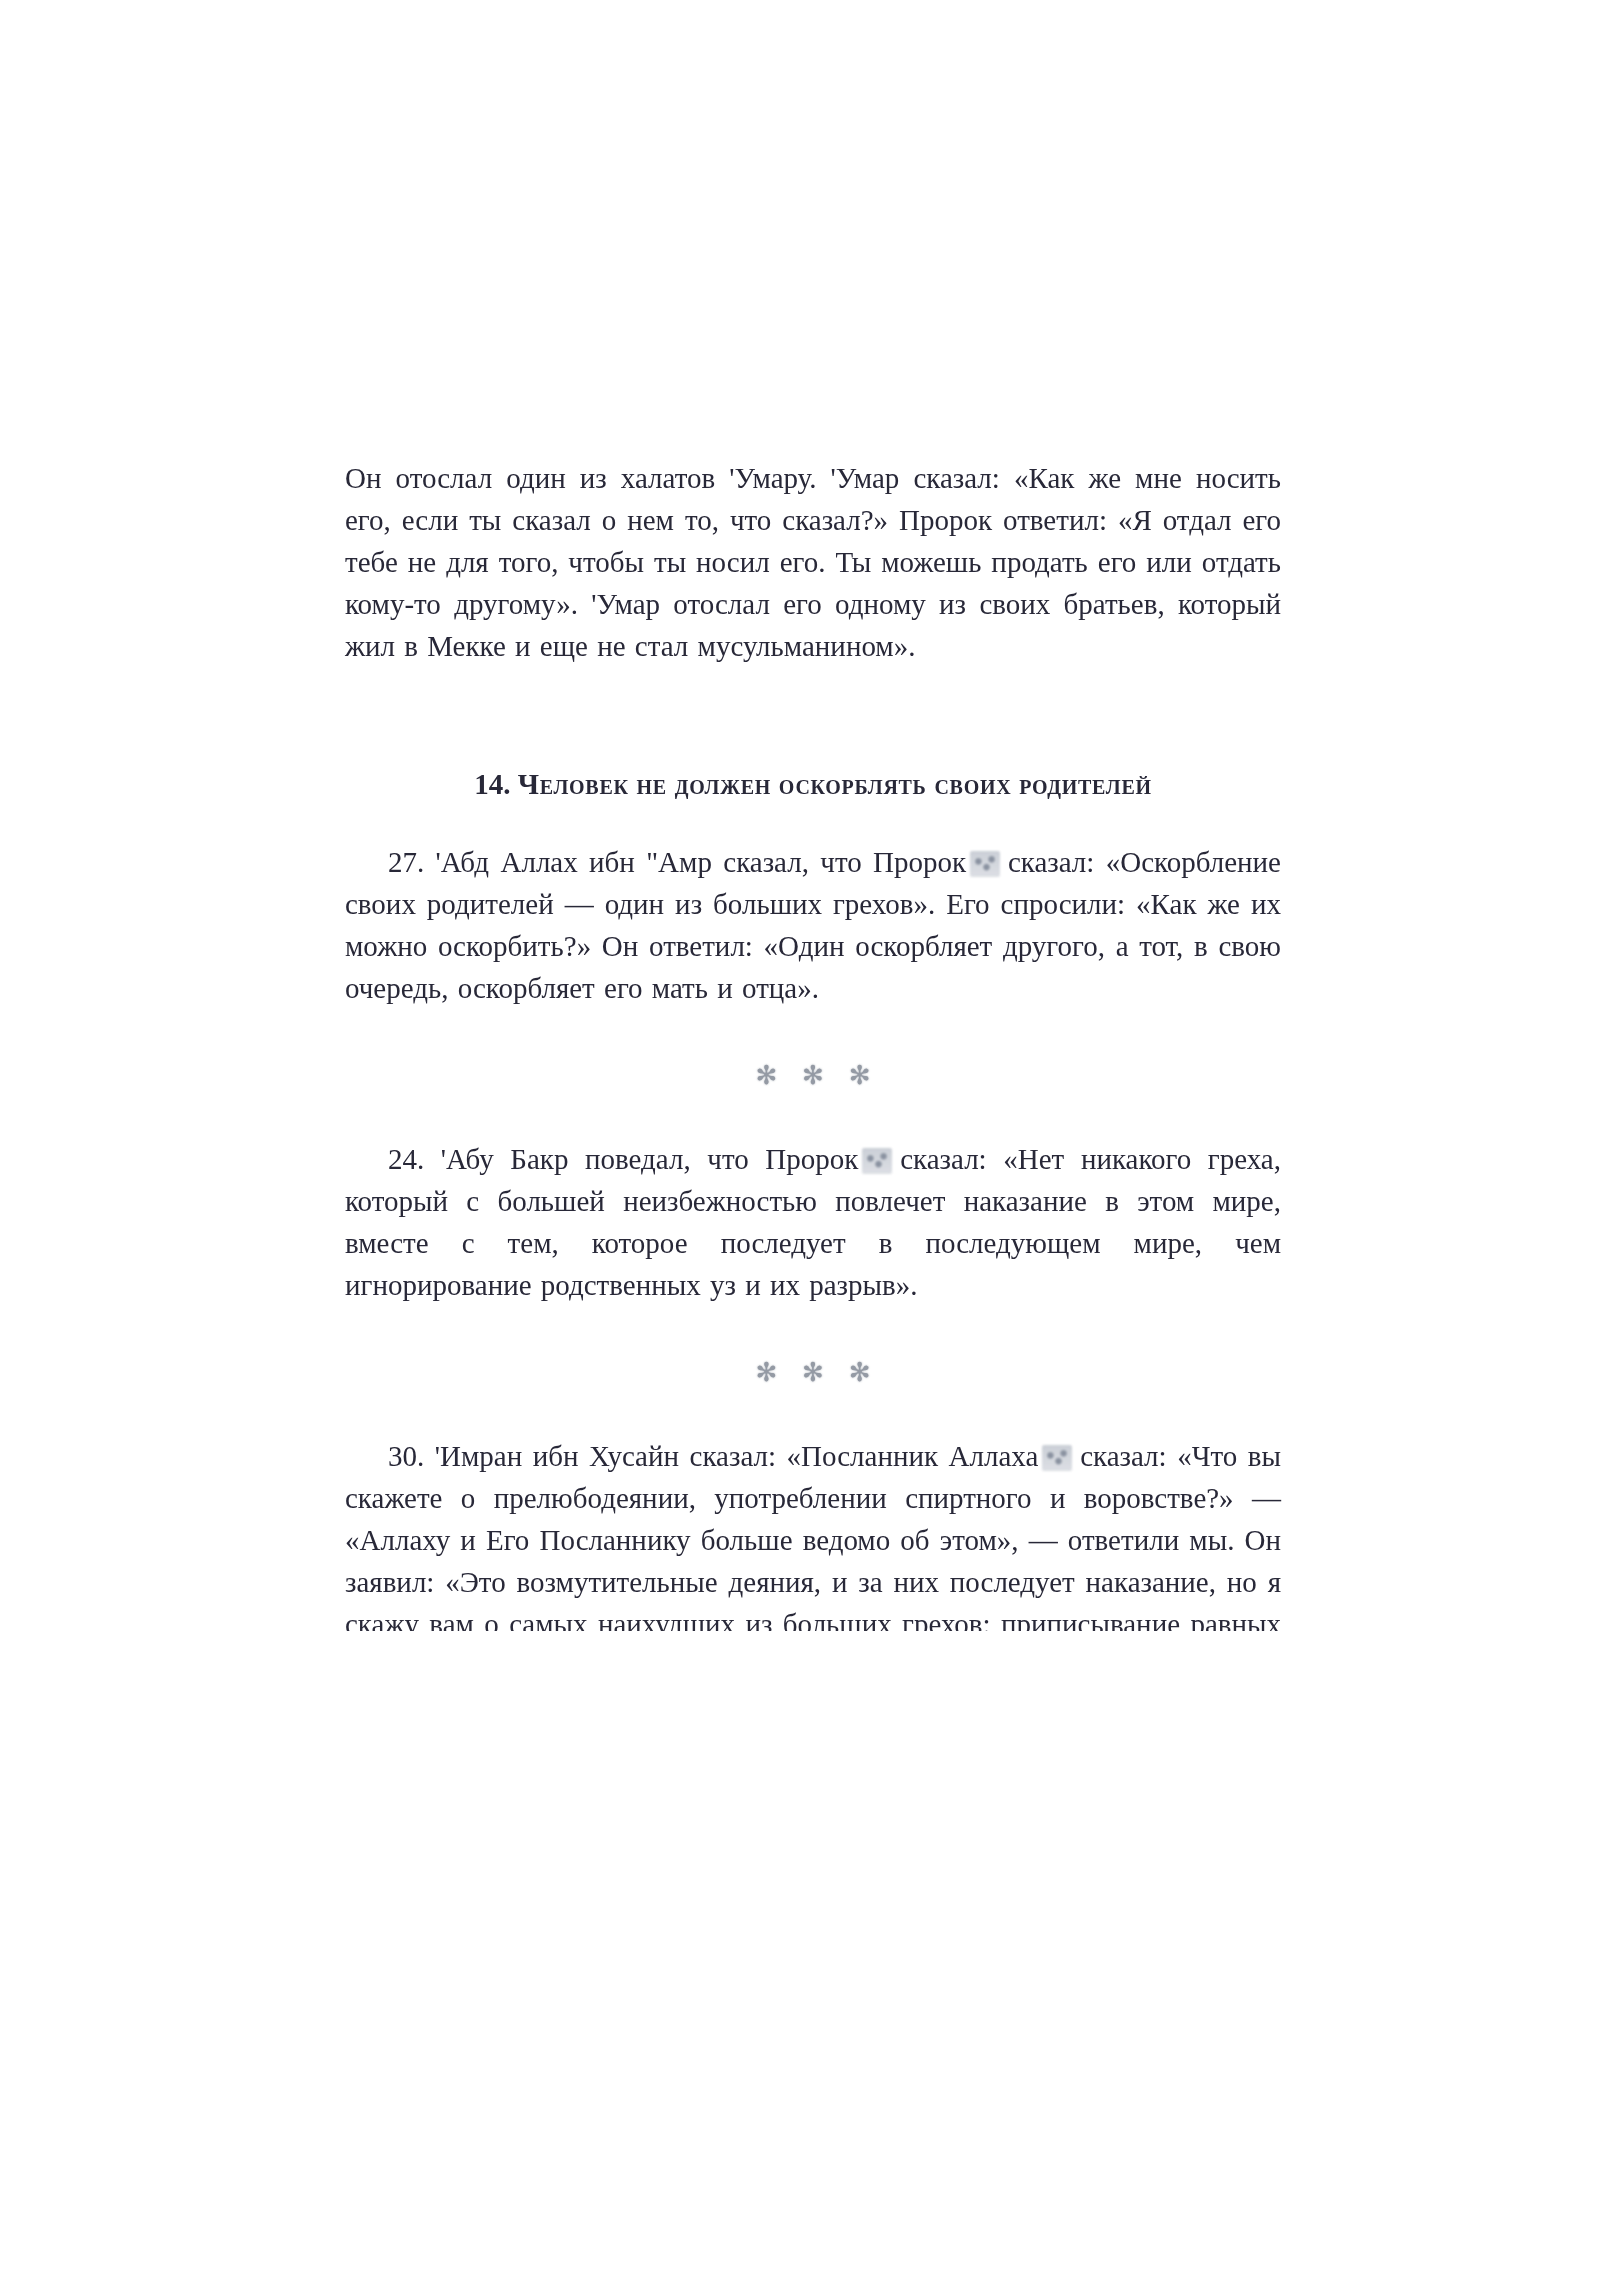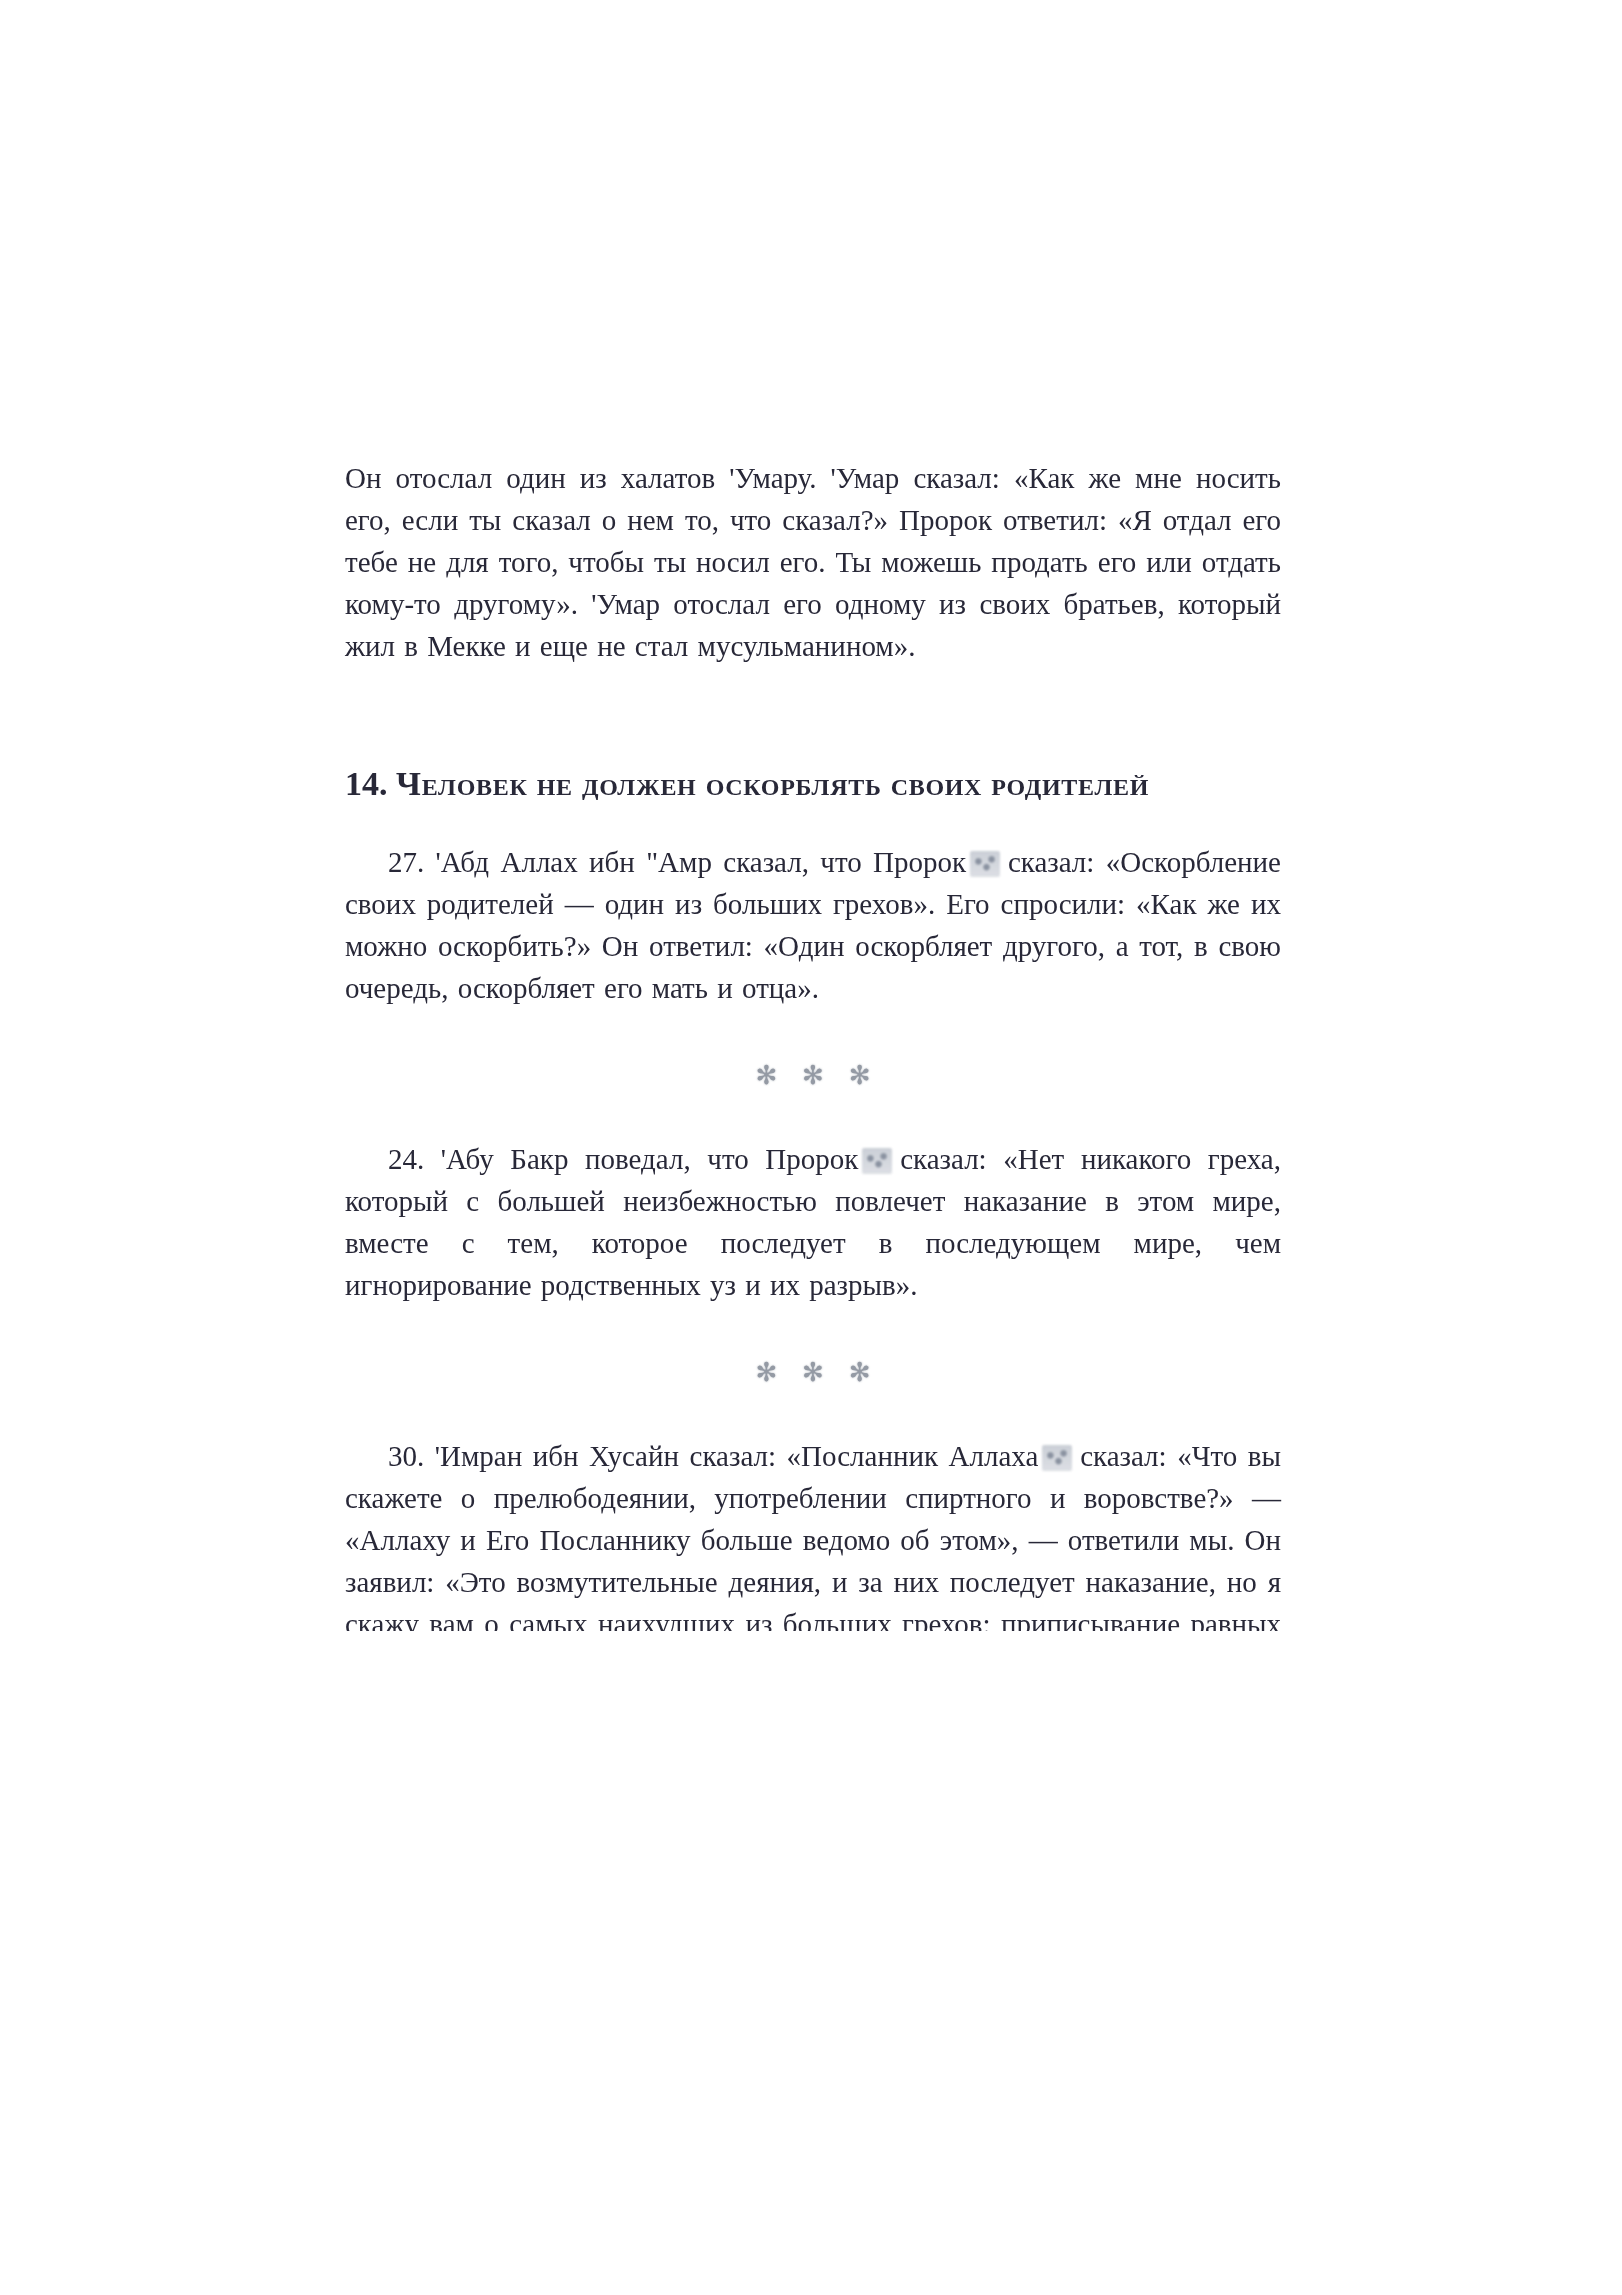--- a/index.html
+++ b/index.html
@@ -21,23 +21,23 @@
   .para{
     font-size:29px;
     line-height:42px;
     text-align:justify;
     margin:0;
     text-indent:43px;
     word-spacing:2px;
   }
   .para.no-indent{text-indent:0;}
   .heading{
-    font-size:34px;
+    font-size:29px;
     line-height:38px;
-    text-align:left;
+    text-align:center;
     font-weight:bold;
     margin:98px 0 38px 0;
     text-indent:0;
   }
   .heading.tight{margin-top:24px;}
   .heading .h-num{font-weight:bold;}
   .heading .h-title{
     font-variant:small-caps;
     letter-spacing:0.7px;
   }

